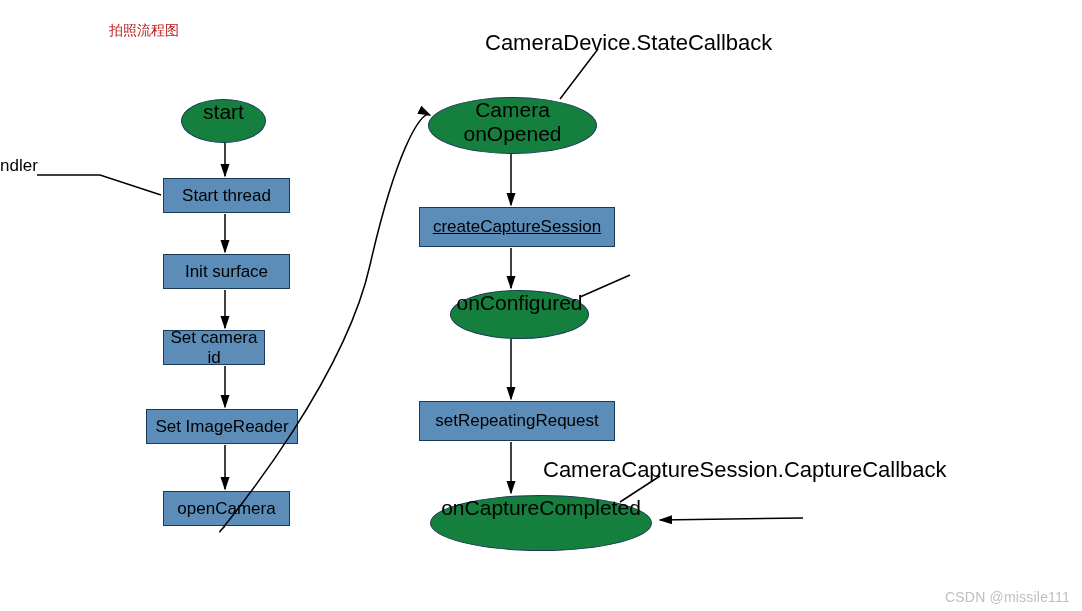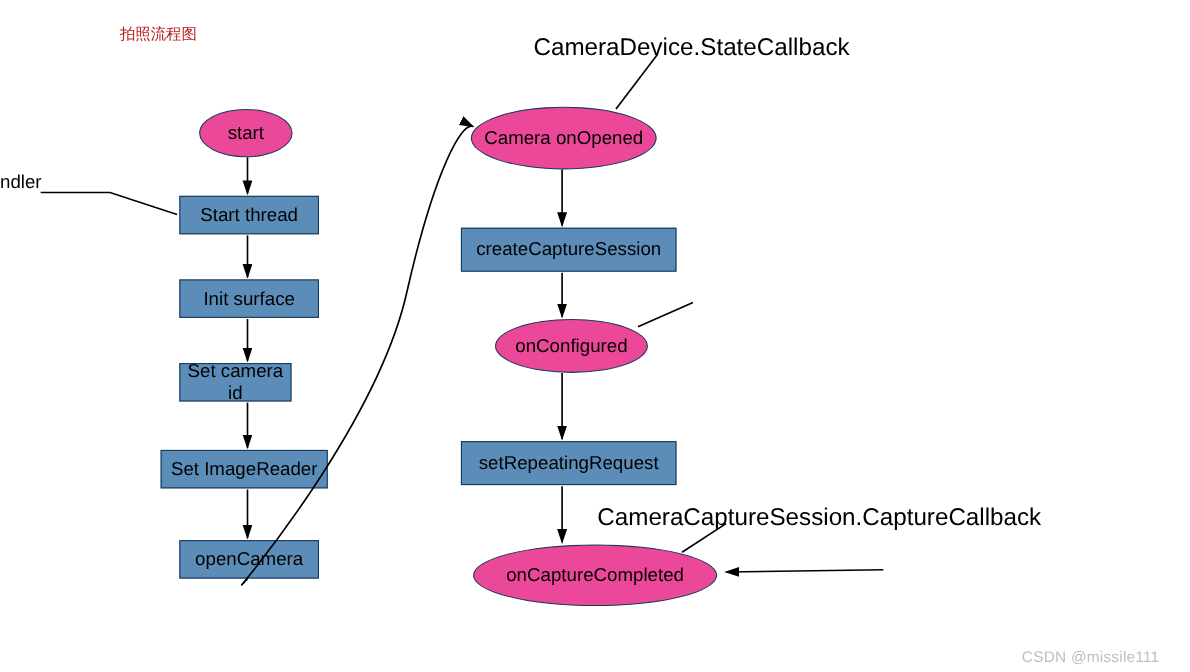--- a/index.html
+++ b/index.html
@@ -35,39 +35,39 @@
     display: flex;
     align-items: center;
     justify-content: center;
     font-size: 17px;
     color: #000;
     text-align: center;
     padding: 4px 6px;
   }
   .ellipse {
     position: absolute;
-    background: #ec4899;
+    background: #15803d;
     border: 1.5px solid #1a3a5a;
     border-radius: 50%;
     display: flex;
-    align-items: center;
+    align-items: flex-start;
     justify-content: center;
-    font-size: 17px;
+    font-size: 21px;
     color: #000;
     text-align: center;
     padding: 0 8px;
   }
   .annot {
     position: absolute;
     font-size: 22px;
     color: #000;
   }
   .watermark {
     position: absolute;
-    right: 28px;
+    right: 12px;
     bottom: 6px;
     font-size: 14px;
     color: #bfbfbf;
     letter-spacing: 0.2px;
     text-align: right;
   }
   svg.arrows {
     position: absolute;
     left: 0; top: 0;
     width: 1082px;
@@ -104,21 +104,21 @@
   </div>
 
   <div class="rect" style="left:163px; top:491px; width:127px; height:35px;">
     <span>openCamera</span>
   </div>
 
   <div class="ellipse" style="left:428px; top:97px; width:169px; height:57px;">
     <span>Camera onOpened</span>
   </div>
 
-  <div class="rect" style="left:419px; top:207px; width:196px; height:40px;">
+  <div class="rect" style="left:419px; top:207px; width:196px; height:40px;text-decoration:underline;">
     <span>createCaptureSession</span>
   </div>
 
   <div class="ellipse" style="left:450px; top:290px; width:139px; height:49px;">
     <span>onConfigured</span>
   </div>
 
   <div class="rect" style="left:419px; top:401px; width:196px; height:40px;">
     <span>setRepeatingRequest</span>
   </div>

